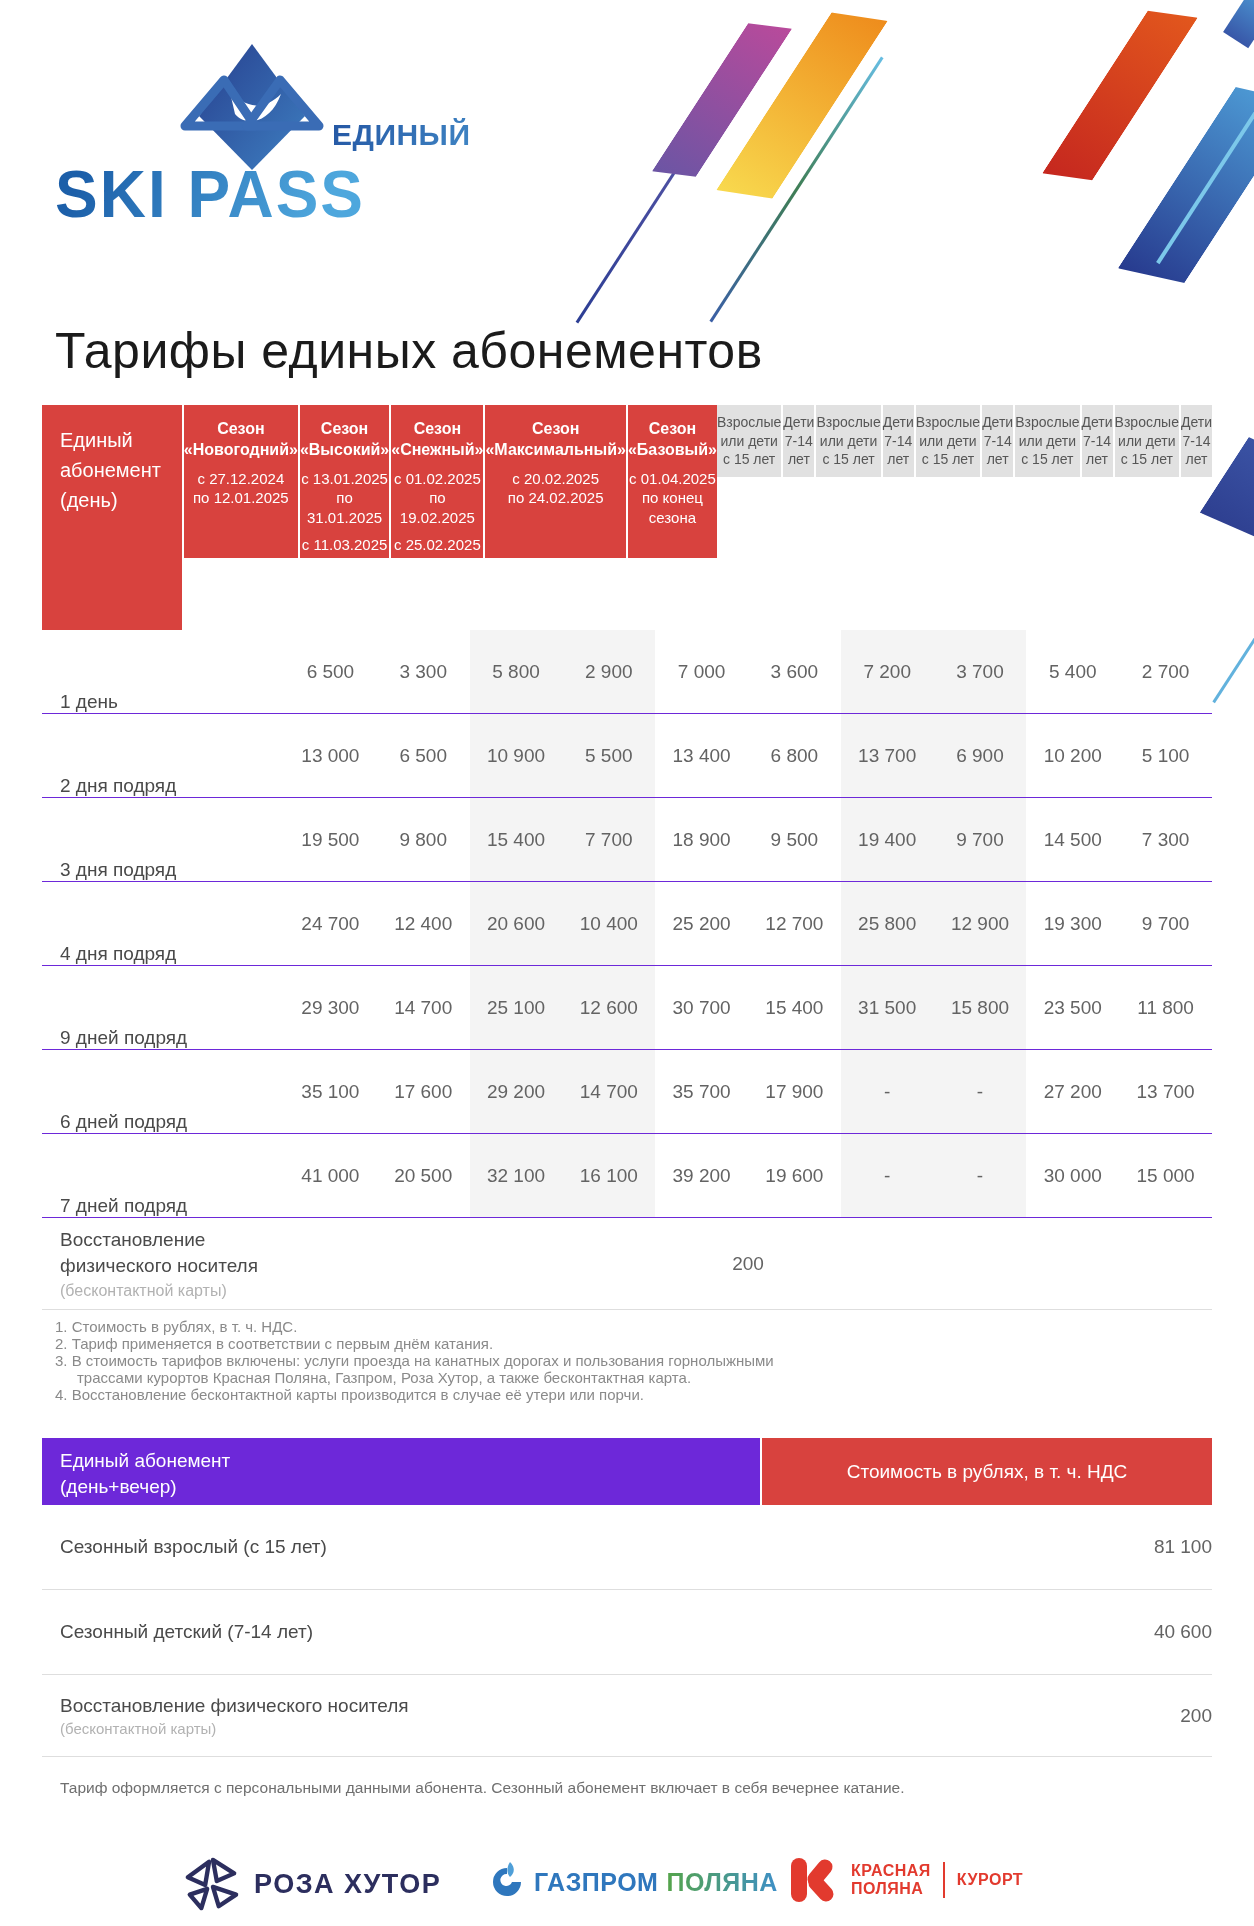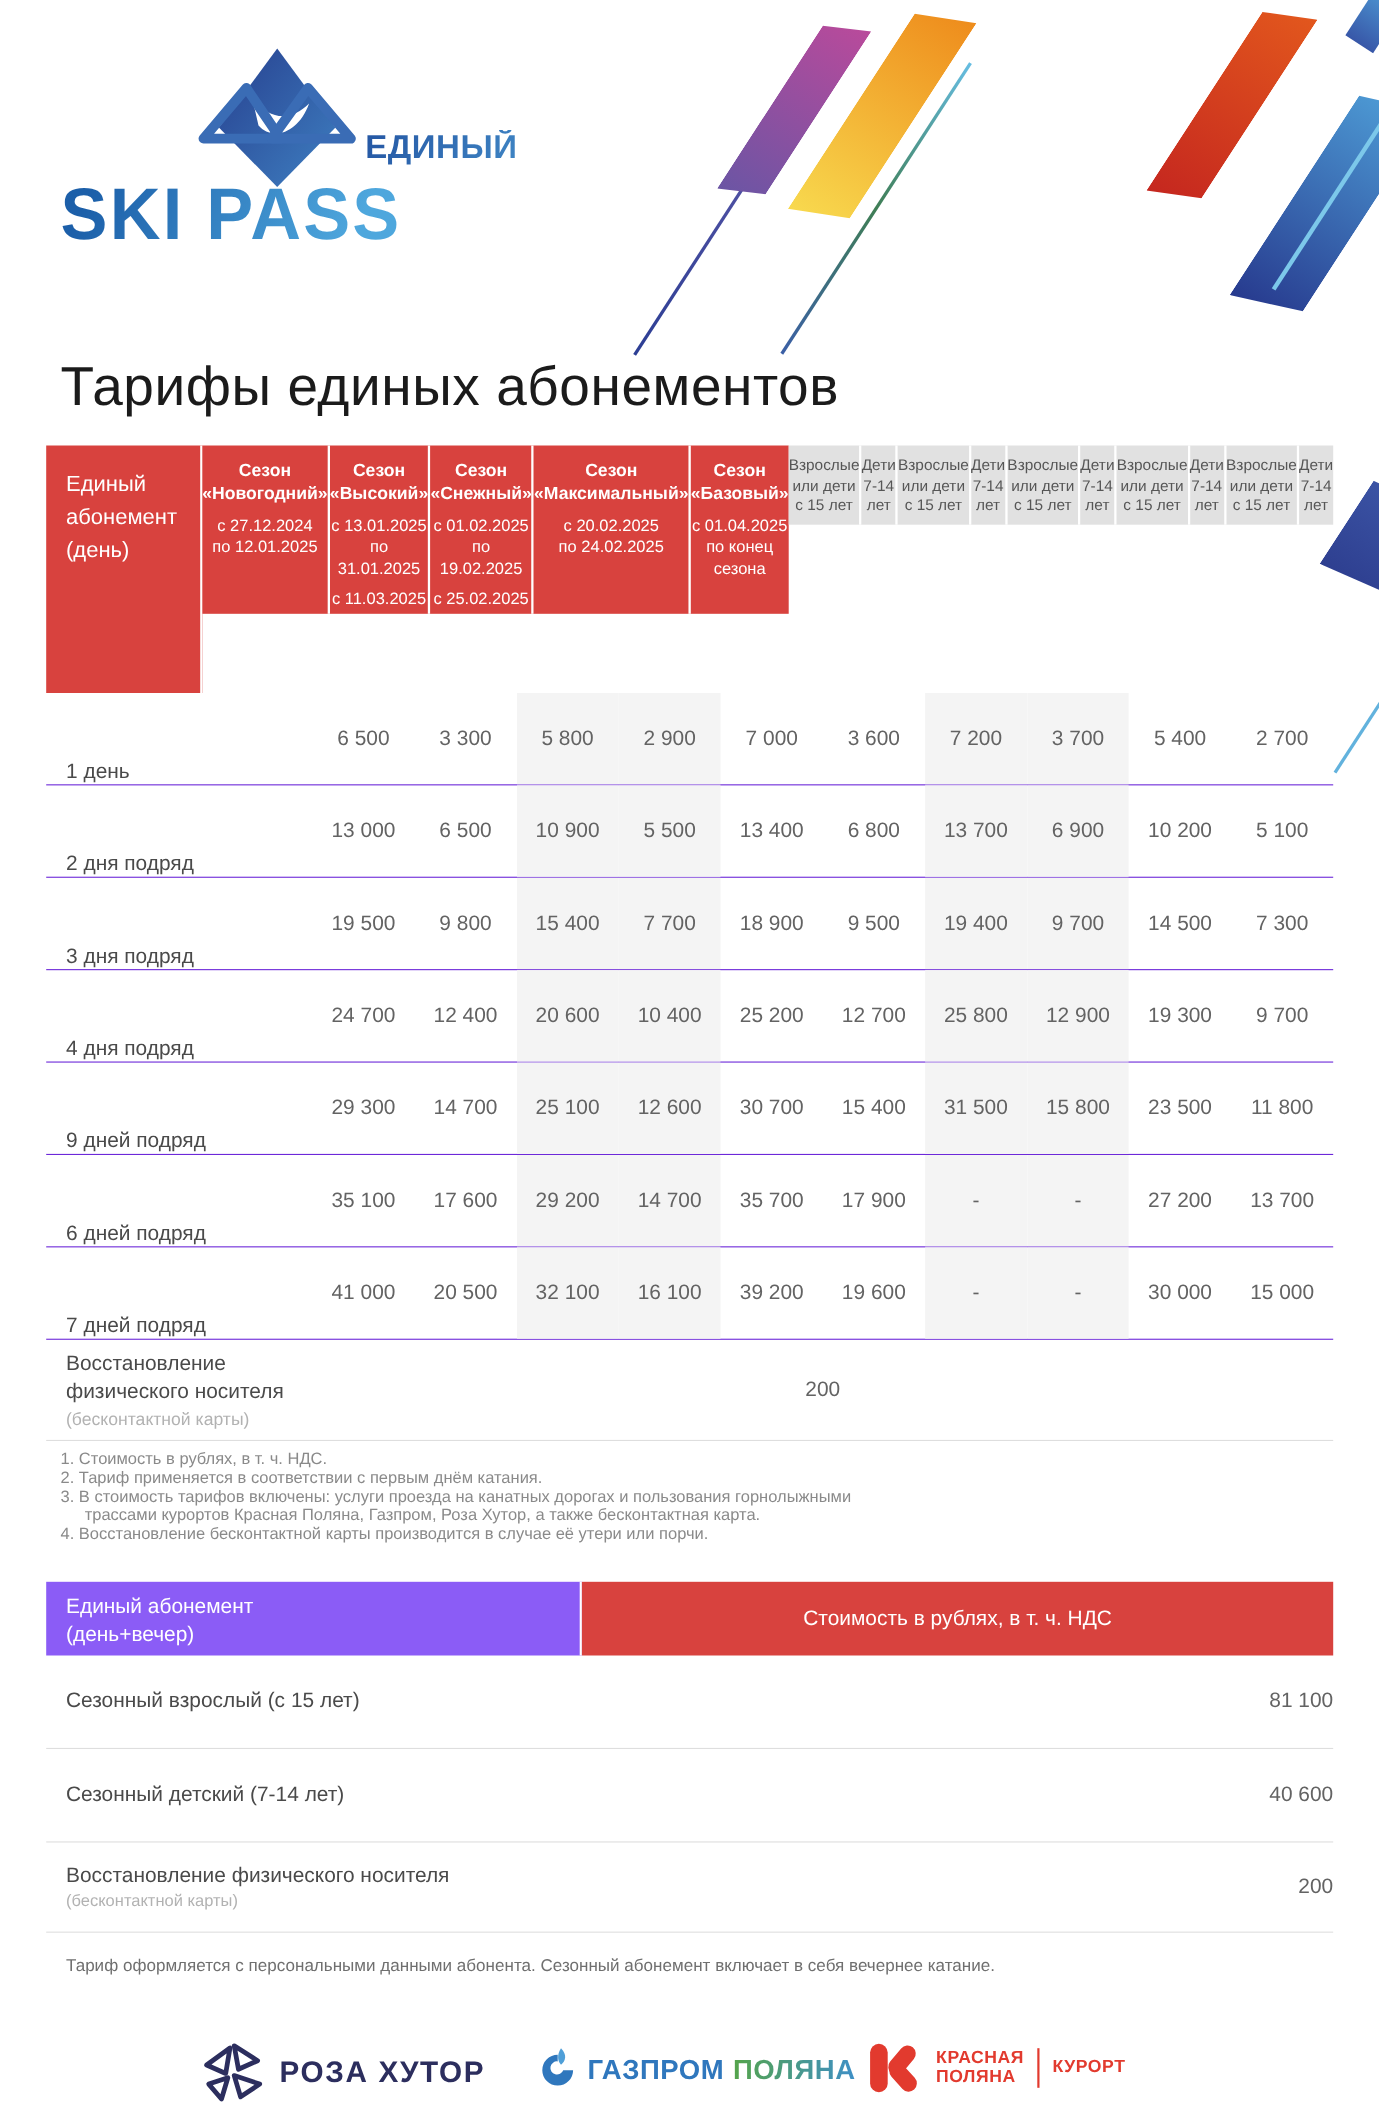--- a/index.html
+++ b/index.html
@@ -61,21 +61,21 @@
   .restore .l2 { font-size:16px; color:#b2b2b2; margin-top:3px; }
   .restore .rest { flex:1; text-align:center; font-size:19px; color:#636363; }
 
   
   .footnotes { position:absolute; left:55px; top:1318px; font-size:15px; line-height:17px; color:#8a8a8a; }
   .fn-cont { padding-left:22px; }
 
   
   .table2 { position:absolute; left:42px; top:1438px; width:1170px; }
   .t2-header { display:flex; height:67px; }
-  .t2-hleft { width:487px; background:#8b5cf6; color:#fff; font-size:19px; line-height:1.35; padding:10px 0 0 18px;
+  .t2-hleft { width:720px; background:#6d28d9; color:#fff; font-size:19px; line-height:1.35; padding:10px 0 0 18px;
               white-space:pre-line; border-right:2px solid #fff; }
   .t2-hright { flex:1; background:#d8423e; color:#fff; font-size:19px; display:flex; align-items:center; justify-content:center; }
   .t2-row { display:flex; border-bottom:1px solid #dedede; align-items:center; }
   .t2-r1, .t2-r2 { height:85px; }
   .t2-r3 { height:82px; }
   .t2-label { width:615px; padding-left:18px; font-size:19px; color:#4a4a4a; }
   .t2-sub { font-size:15px; color:#b2b2b2; margin-top:3px; }
   .t2-val { flex:1; text-align:right; font-size:19px; color:#636363; }
   .t2-note { padding:22px 0 0 18px; font-size:15.5px; color:#6f6f6f; }
 

